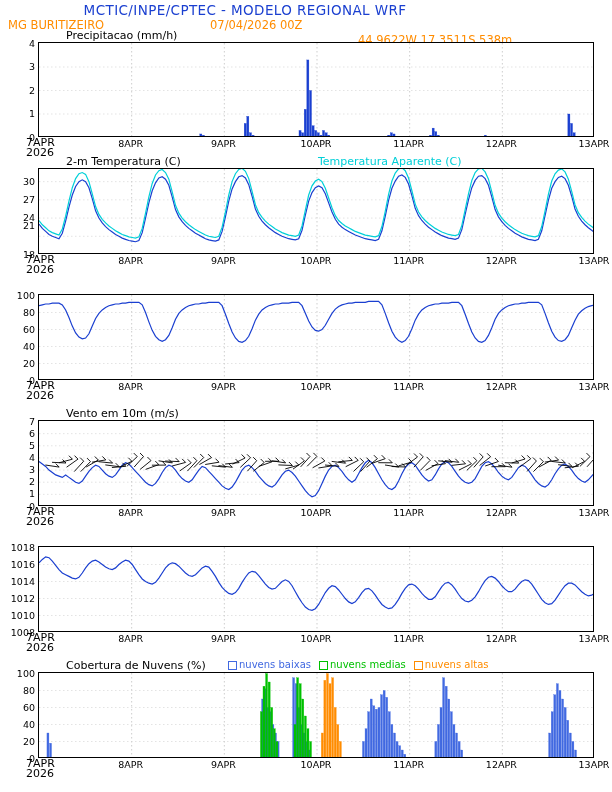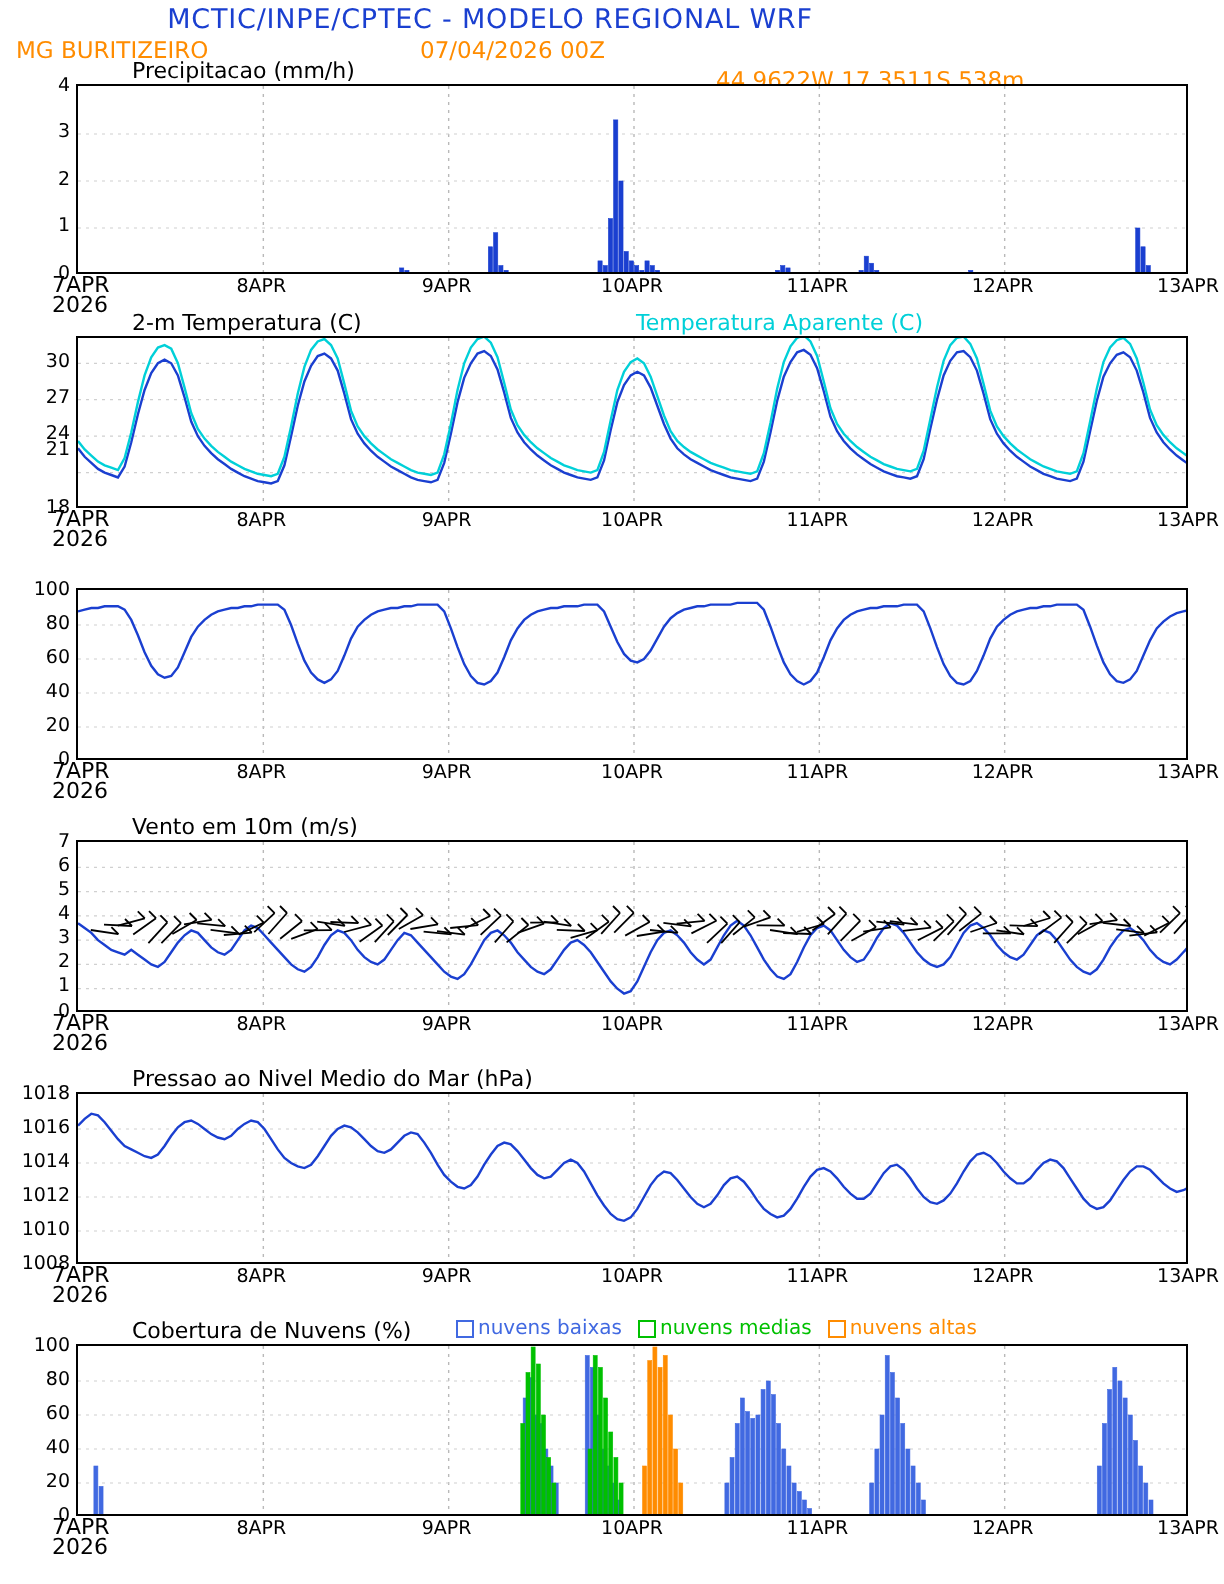--- a/index.html
+++ b/index.html
@@ -380,21 +380,20 @@
         <div class="ylab" style="top: 34.5px;">1014</div>
         <div class="ylab" style="top: 17.5px;">1016</div>
         <div class="ylab" style="top: 1px;">1018</div>
         <div class="xlab0" style="top: 87px; left: -12px;"><span>7APR</span><br><span>2026</span></div>
         <div class="xlab" style="top: 87px; left: 92.6667px;">8APR</div>
         <div class="xlab" style="top: 87px; left: 185.333px;">9APR</div>
         <div class="xlab" style="top: 87px; left: 278px;">10APR</div>
         <div class="xlab" style="top: 87px; left: 370.667px;">11APR</div>
         <div class="xlab" style="top: 87px; left: 463.333px;">12APR</div>
         <div class="xlab" style="top: 87px; left: 556px;">13APR</div>
-        <div class="ptitle" style="left: 28px; top: -13px;">Pressao ao Nivel Medio do Mar (hPa)</div>
       </div>
       <div class="panel" style="top: 672px; width: 556px; height: 86px;">
         <div class="plotbox" style="width: 556px; height: 86px;">
           <svg width="556" height="86">
             <line x1="92.66666666666666" y1="0" x2="92.66666666666666" y2="86" stroke="#b9b9b9" stroke-width="0.7" stroke-dasharray="1.5,2.5"></line>
             <line x1="185.33333333333331" y1="0" x2="185.33333333333331" y2="86" stroke="#b9b9b9" stroke-width="0.7" stroke-dasharray="1.5,2.5"></line>
             <line x1="278" y1="0" x2="278" y2="86" stroke="#b9b9b9" stroke-width="0.7" stroke-dasharray="1.5,2.5"></line>
             <line x1="370.66666666666663" y1="0" x2="370.66666666666663" y2="86" stroke="#b9b9b9" stroke-width="0.7" stroke-dasharray="1.5,2.5"></line>
             <line x1="463.33333333333337" y1="0" x2="463.33333333333337" y2="86" stroke="#b9b9b9" stroke-width="0.7" stroke-dasharray="1.5,2.5"></line>
             <line x1="556" y1="0" x2="556" y2="86" stroke="#b9b9b9" stroke-width="0.7" stroke-dasharray="1.5,2.5"></line>

